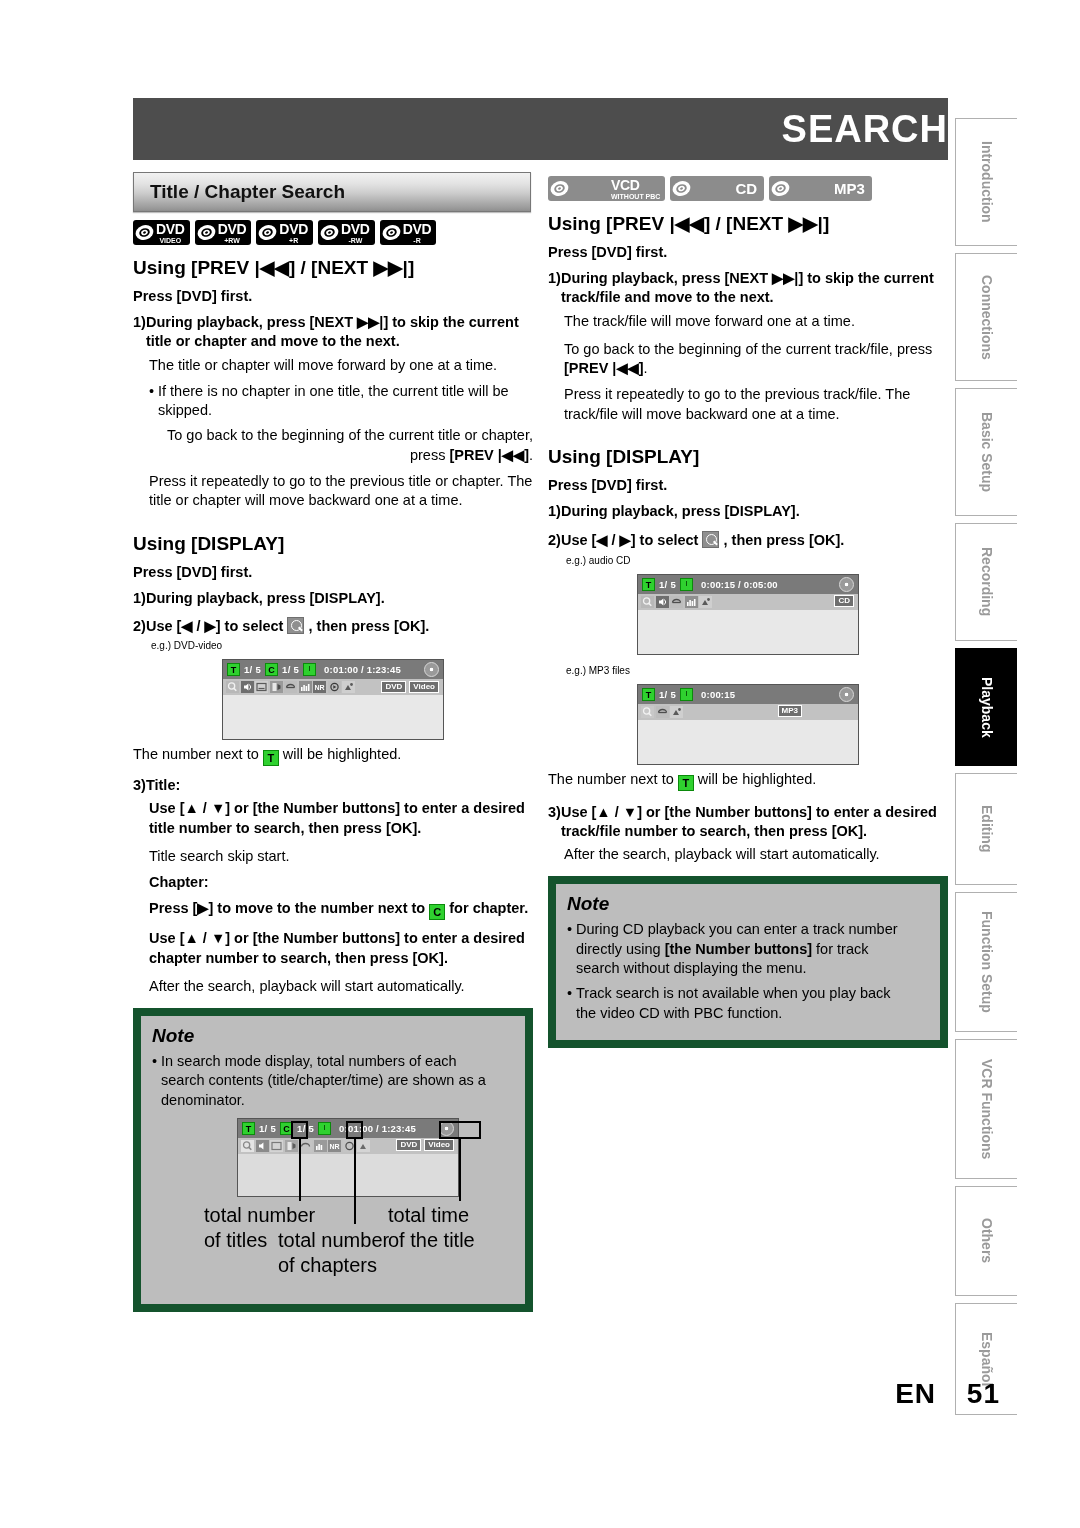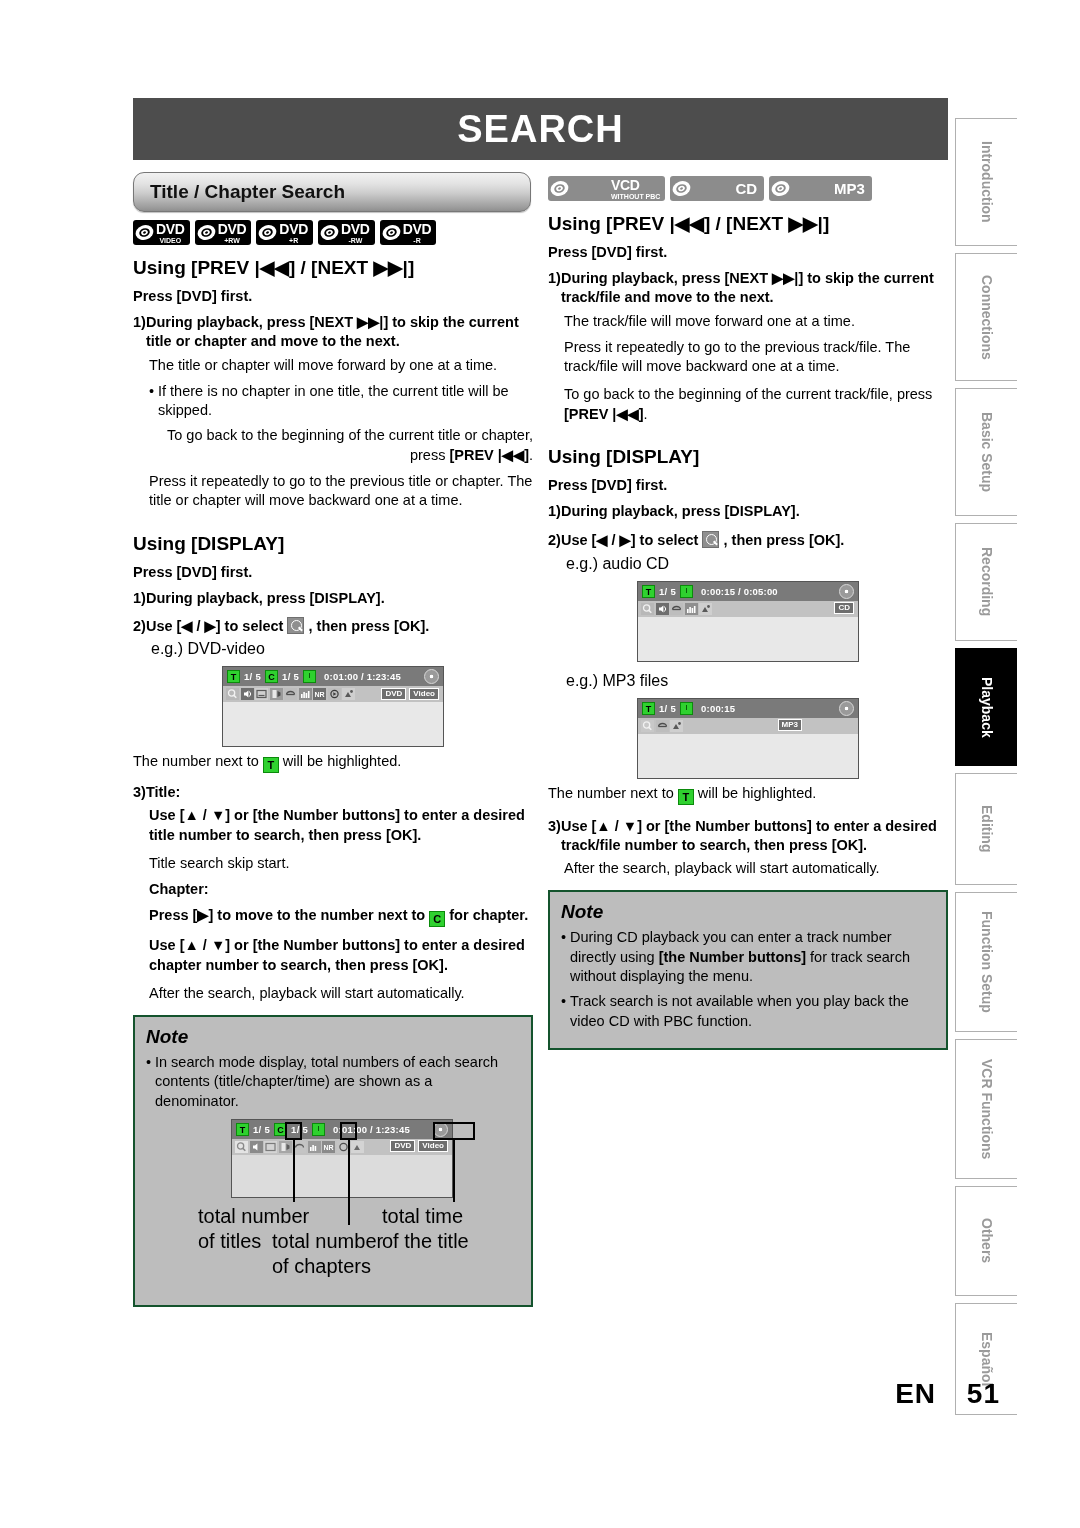--- a/index.html
+++ b/index.html
@@ -13,35 +13,35 @@
     overflow:hidden;
   }
 
   
   #page { position:absolute; left:0; top:0; width:1080px; height:1528px; }
 
   
   .banner {
     position:absolute; left:133px; top:98px; width:815px; height:62px;
     background:#4d4d4d;
-    display:flex; align-items:center; justify-content:center;
+    display:flex; align-items:center; justify-content:flex-end;
   }
   .banner-title {
     color:#ffffff; font-size:38px; font-weight:bold; letter-spacing:1px;
   }
 
   
   .col { position:absolute; width:400px; }
   .col-left  { left:133px; top:172px; }
   .col-right { left:548px; top:172px; }
 
   
   .sec-head {
     position:relative; height:40px; width:398px;
-    border-radius:11px;
+    border-radius:0;
     border:1px solid #777;
     background:linear-gradient(to bottom,#f2f2f2 0%, #e3e3e3 28%, #cdcdcd 52%, #9d9d9d 90%, #8f8f8f 100%);
     display:flex; align-items:center;
     box-shadow:0 1px 1px rgba(0,0,0,.25);
     margin-bottom:8px;
   }
   .sec-head span {
     padding-left:16px; font-size:19px; font-weight:bold; color:#111;
   }
 
@@ -77,21 +77,21 @@
     display:flex; font-size:14.5px; font-weight:bold; line-height:1.33;
     margin:0 0 4px 0;
   }
   .numitem .n { flex:0 0 auto; }
   .numitem .t { flex:1 1 auto; }
   .bullet {
     display:flex; font-size:14.5px; line-height:1.33; margin:0 0 6px 0;
   }
   .bullet .dot { flex:0 0 auto; width:9px; }
   .indent { margin-left:18px; }
-  .eg { font-size:16px; margin:2px 0 6px 18px; }
+  .eg { font-size:10px; margin:2px 0 6px 18px; }
 
   
   .ico-search-inline {
     display:inline-block; width:17px; height:17px;
     background:#8f8f8f; border:1px solid #6f6f6f;
     vertical-align:-3px; position:relative;
   }
   .ico-search-inline::after {
     content:""; position:absolute; left:3px; top:2px;
     width:9px; height:9px; border:1.6px solid #fff; border-radius:50%;
@@ -163,21 +163,21 @@
   }
   .fmt span {
     background:#6e6e6e; color:#fff; font-size:8px; font-weight:bold;
     padding:1px 3px; border:1px solid #fff; line-height:1;
   }
 
   .caption { font-size:14.5px; margin:4px 0 8px 0; }
 
   
   .note {
-    border:2px solid #14532d;
+    border:8px solid #14532d;
     background:#bdbdbd;
     padding:9px 27px 11px 11px;
     margin-top:12px;
   }
   .note-title {
     font-size:19px; font-weight:bold; font-style:italic; margin:0 0 5px 0;
   }
   .note .bullet { font-size:14.5px; }
 
   
@@ -589,24 +589,24 @@
     </div>
 
     <h3 class="using">Using [PREV |◀◀] / [NEXT ▶▶|]</h3>
     <p class="bold-line">Press [DVD] first.</p>
 
     <div class="numitem">
       <span class="n">1)</span>
       <span class="t">During playback, press [NEXT ▶▶|] to skip the current track/file and move to the next.</span>
     </div>
     <p class="body" style="margin-left:16px;">The track/file will move forward one at a time.</p>
-    <p class="body" style="margin-left:16px;">Press it repeatedly to go to the previous track/file. The track/file will move backward one at a time.</p>
     <p class="body" style="margin-left:16px;margin-top:9px;">
       <span>To go back to the beginning of the current track/file, press </span><span class="b">[PREV |◀◀]</span><span>.</span>
     </p>
+    <p class="body" style="margin-left:16px;">Press it repeatedly to go to the previous track/file. The track/file will move backward one at a time.</p>
 
     <h3 class="using" style="margin-top:22px;">Using [DISPLAY]</h3>
     <p class="bold-line">Press [DVD] first.</p>
     <div class="numitem">
       <span class="n">1)</span>
       <span class="t">During playback, press [DISPLAY].</span>
     </div>
     <div class="numitem" style="margin-top:10px;">
       <span class="n">2)</span>
       <span class="t"><span>Use [◀ / ▶] to select</span> <span class="ico-search-inline"></span> <span>, then press [OK].</span></span>

